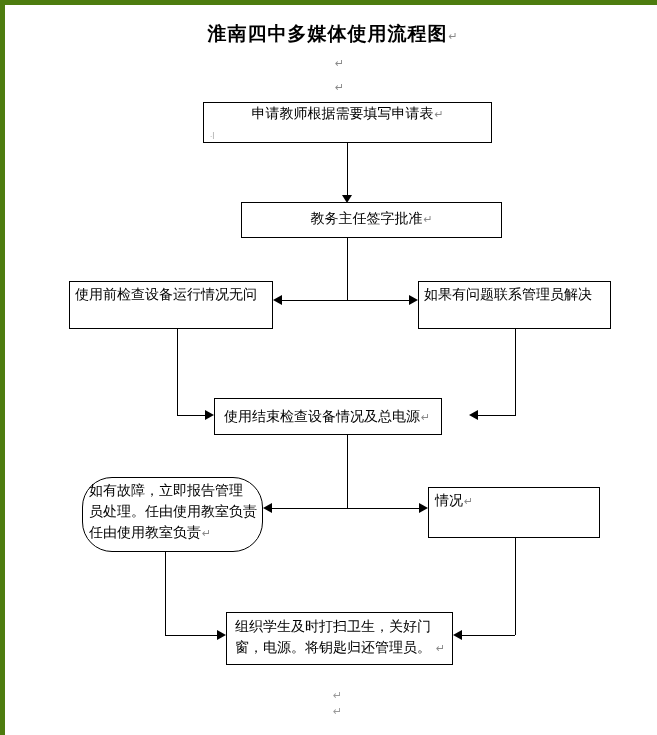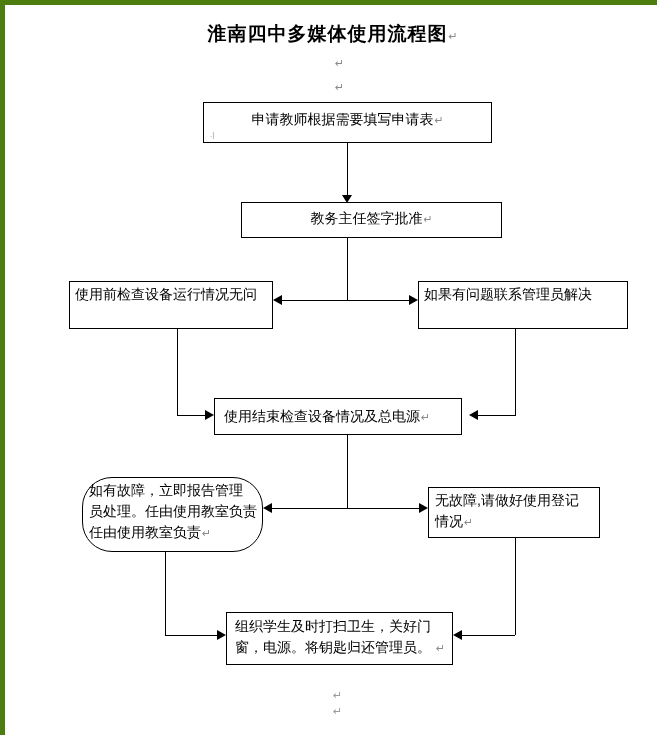--- a/index.html
+++ b/index.html
@@ -23,25 +23,25 @@
     font-family:"DejaVu Sans",sans-serif;
     letter-spacing:0;margin-left:1px;
   }
   .abs{position:absolute;}
   .node{
     position:absolute;box-sizing:border-box;
     border:1px solid #000;background:#fff;
     font-size:14px;line-height:21px;
   }
   .nline{white-space:nowrap;}
-  .n1{left:198px;top:97px;width:289px;height:41px;text-align:center;padding-top:6px;}
+  .n1{left:198px;top:97px;width:289px;height:41px;text-align:center;}
   .n2{left:236px;top:197px;width:261px;height:36px;text-align:center;padding-top:5px;}
   .n3{left:64px; top:276px;width:204px;height:48px;padding:2px 5px;}
-  .n4{left:413px;top:276px;width:210px;height:48px;padding:2px 5px;}
-  .n5{left:209px;top:393px;width:248px;height:37px;padding:7px 0 16px 9px;}
+  .n4{left:413px;top:276px;width:193px;height:48px;padding:2px 5px;}
+  .n5{left:209px;top:393px;width:228px;height:37px;padding:7px 0 16px 9px;}
   .n6{left:77px; top:472px;width:181px;height:75px;padding:2px 6px;border-radius:30px;}
   .n7{left:423px;top:482px;width:172px;height:51px;padding:2px 6px;}
   .n8{left:221px;top:607px;width:227px;height:53px;padding:3px 0 0 8px;}
   .anchor-mark{
     position:absolute;left:6px;bottom:3px;
     color:#9a9a9a;font-size:8px;line-height:8px;
   }
   .vline,.hline{position:absolute;background:#000;}
   .vline{width:1px;}
   .hline{height:1px;}
@@ -104,21 +104,20 @@
   <div class="arr arr-left" style="left:258px;top:498px"></div>
   <div class="arr arr-right" style="left:414px;top:498px"></div>
 
   <div class="node n6">
     <div class="nline">如有故障，立即报告管理</div>
     <div class="nline">员处理。任由使用教室负责</div>
     <div class="nline"><span>任由使用教室负责</span><span class="rmark">↵</span></div>
   </div>
 
   <div class="node n7">
-    <div class="nline">无故障,请做好使用登记</div>
     <div class="nline"><span>情况</span><span class="rmark">↵</span></div>
   </div>
 
   <div class="vline" style="left:160px;top:547px;height:83px"></div>
   <div class="hline" style="left:160px;top:630px;width:52px"></div>
   <div class="arr arr-right" style="left:212px;top:625px"></div>
 
   <div class="vline" style="left:510px;top:533px;height:97px"></div>
   <div class="hline" style="left:457px;top:630px;width:53px"></div>
   <div class="arr arr-left" style="left:448px;top:625px"></div>

